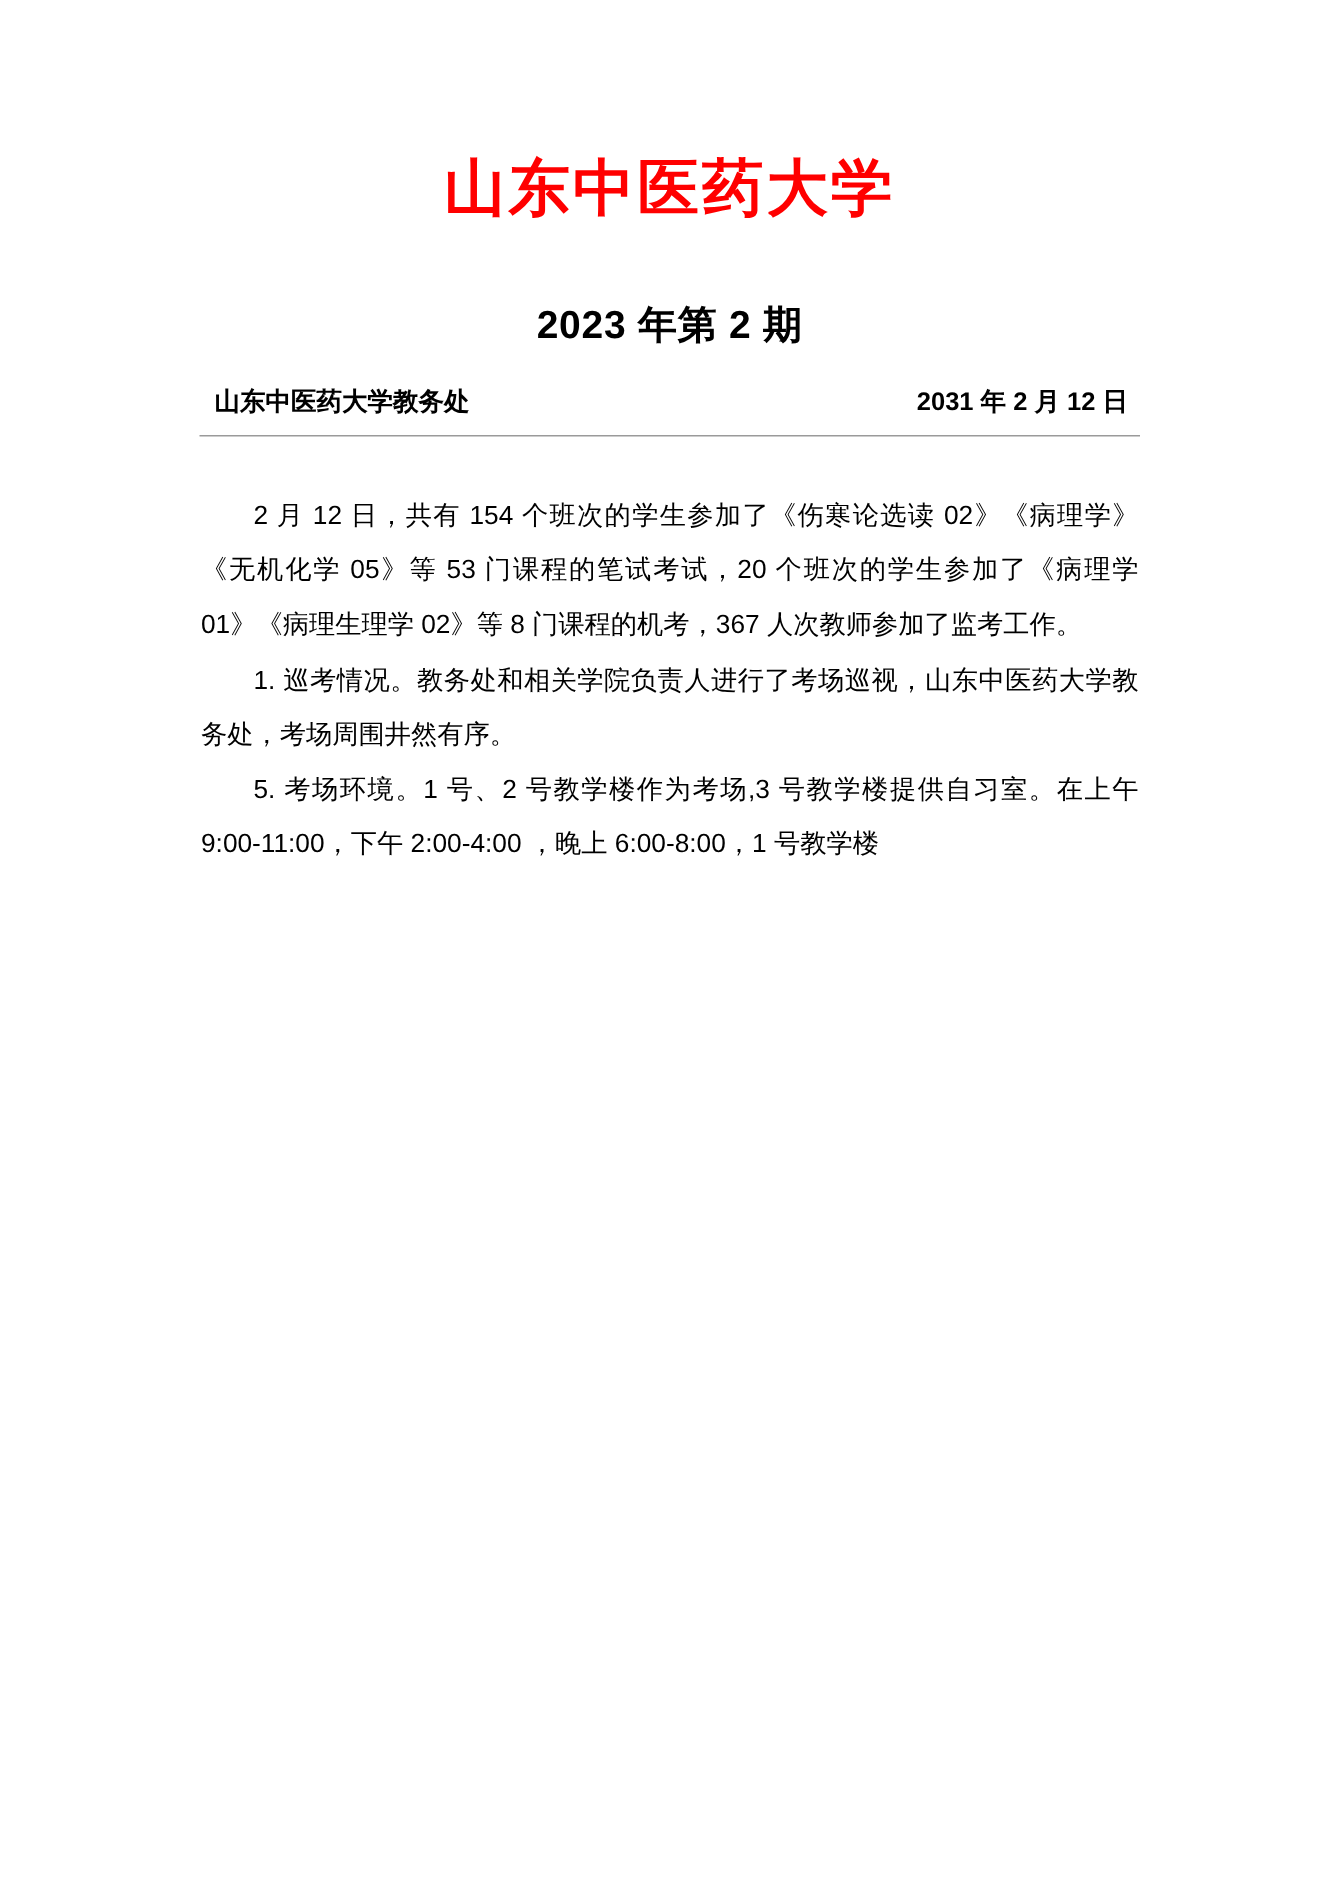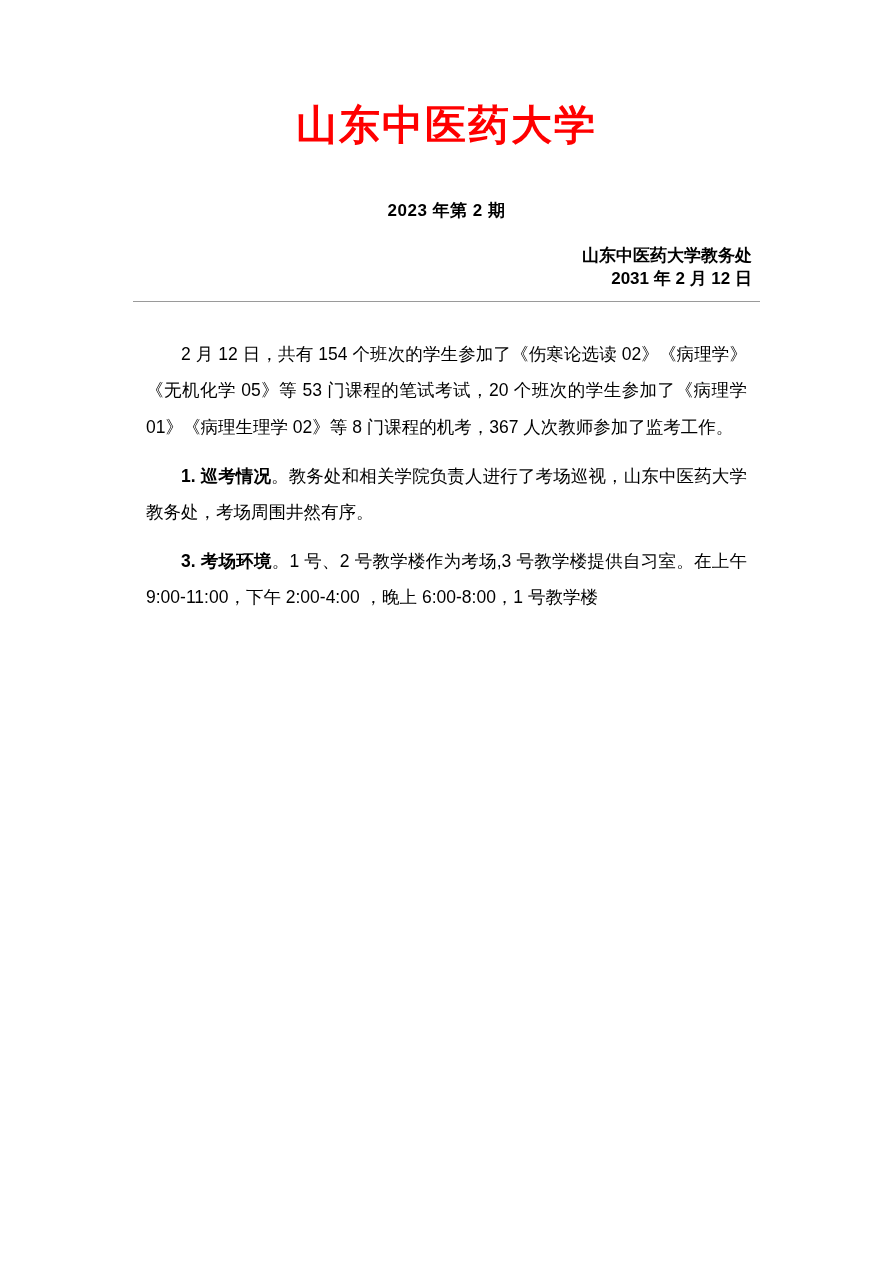--- a/index.html
+++ b/index.html
@@ -32,55 +32,54 @@
   .masthead-line {
     color: #ff0000;
     font-weight: bold;
     font-size: 41px;
     line-height: 1.45;
     letter-spacing: 2px;
   }
   .issue {
     text-align: center;
     font-weight: bold;
-    font-size: 17px;
+    font-size: 26px;
     margin-top: 44px;
     letter-spacing: 0.5px;
   }
   .byline {
     display: flex;
     justify-content: space-between;
     align-items: flex-end;
     font-weight: bold;
     font-size: 17px;
     margin-top: 22px;
     padding: 0 8px 0 10px;
-    flex-direction: column;
   }
   .rule {
     border: 0;
     border-top: 1.2px solid #9a9a9a;
     margin: 11px 0 0 0;
   }
   .body-text {
     margin-top: 34px;
     font-size: 17.5px;
     line-height: 2.06;
     text-align: justify;
     text-justify: inter-ideograph;
   }
   .para {
-    margin: 13px;
+    margin: 1px;
     text-indent: 2em;
   }
   .para + .para {
     margin-top: 0;
   }
   .para b {
-    font-weight: bold;
+    font-weight: normal;
   }
 </style>
 </head>
 <body>
 
 <div class="page">
   <div class="content">
 
     <div class="masthead">
       <div class="masthead-line">山东中医药大学</div>
@@ -91,17 +90,17 @@
     <div class="byline">
       <span>山东中医药大学教务处</span>
       <span>2031 年 2 月 12 日</span>
     </div>
 
     <hr class="rule">
 
     <div class="body-text">
       <p class="para"><span>2 月 12 日，共有 154 个班次的学生参加了《伤寒论选读 02》《病理学》《无机化学 05》等 53 门课程的笔试考试，20 个班次的学生参加了《病理学 01》《病理生理学 02》等 8 门课程的机考，367 人次教师参加了监考工作。</span></p>
       <p class="para"><b>1. 巡考情况</b><span>。教务处和相关学院负责人进行了考场巡视，山东中医药大学教务处，考场周围井然有序。</span></p>
-      <p class="para"><b>3. 考场环境</b><span>。1 号、2 号教学楼作为考场,3 号教学楼提供自习室。在上午 9:00-11:00，下午 2:00-4:00 ，晚上 6:00-8:00，1 号教学楼</span></p>
+      <p class="para"><b>5. 考场环境</b><span>。1 号、2 号教学楼作为考场,3 号教学楼提供自习室。在上午 9:00-11:00，下午 2:00-4:00 ，晚上 6:00-8:00，1 号教学楼</span></p>
     </div>
 
   </div>
 </div>
 
 </body></html>

